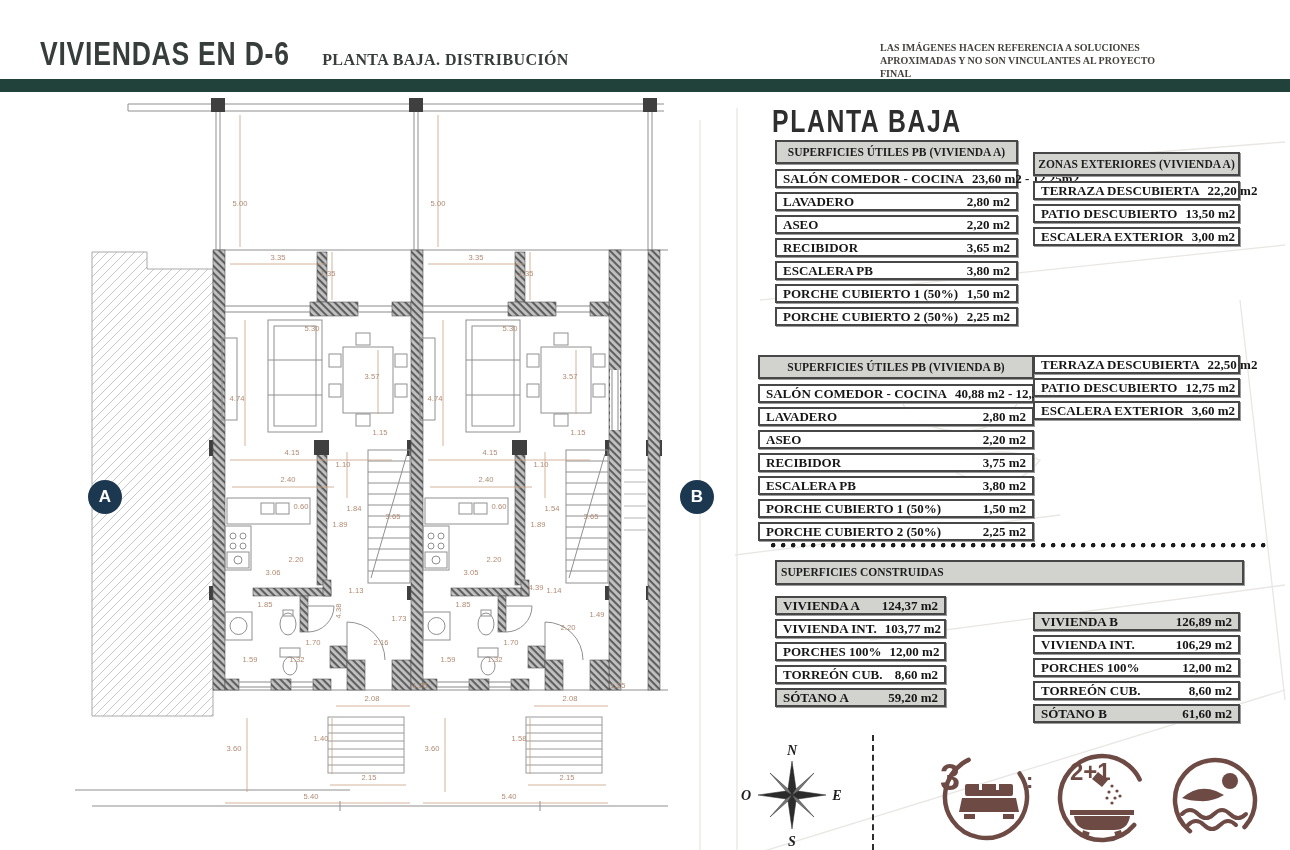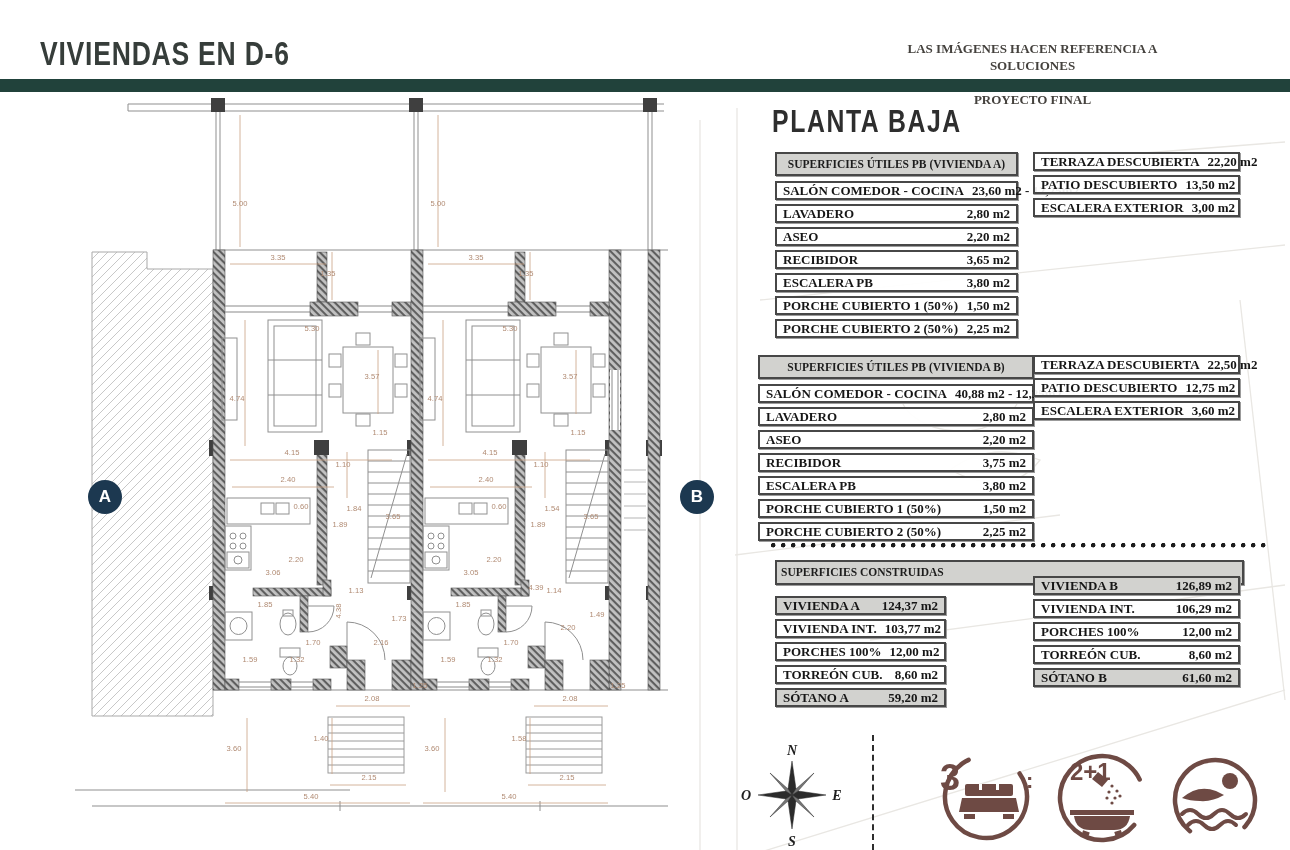--- a/index.html
+++ b/index.html
@@ -6,35 +6,35 @@
   body{width:1290px;height:850px;position:relative;background:#ffffff;
        font-family:"Liberation Serif",serif;overflow:hidden;
        --accent:#21423b;--brown:#6e4a44;--marker:#1c3850;--dim:#b08a72;}
   .abs{position:absolute;}
 
   
   #title-row{left:40px;top:34px;display:flex;align-items:baseline;white-space:nowrap;}
   #main-title{font-family:"Liberation Sans",sans-serif;font-weight:bold;font-size:34px;
               color:#363d3a;transform:scaleX(.78);transform-origin:0 80%;letter-spacing:1px;}
   #sub-title{font-size:16px;font-weight:bold;color:#363d3a;margin-left:-38px;letter-spacing:.4px;}
-  #disclaimer{left:880px;top:41px;width:305px;text-align:center;font-size:13px;
+  #disclaimer{left:880px;top:41px;width:305px;text-align:left;font-size:10px;
               font-weight:bold;color:#45423e;line-height:1.3;}
   #green-bar{left:0;top:79px;width:1290px;height:13px;background:var(--accent);}
 
   
   #panel-heading{left:772px;top:104px;font-family:"Liberation Sans",sans-serif;
                  font-weight:bold;font-size:31px;color:#2e2e2e;transform:scaleX(.8);
                  transform-origin:0 0;letter-spacing:2px;white-space:nowrap;}
   .tblcol{display:block;}
-  #t-sup-a{left:775px;top:152px;width:243px;}
+  #t-sup-a{left:775px;top:140px;width:243px;}
   #t-zon-a{left:1033px;top:152px;width:207px;}
   #t-sup-b{left:758px;top:355px;width:276px;}
   #t-zon-b{left:1033px;top:355px;width:207px;}
   #t-con-a{left:775px;top:596px;width:171px;}
-  #t-con-b{left:1033px;top:576px;width:207px;}
+  #t-con-b{left:1033px;top:612px;width:207px;}
   .thead{height:20px;line-height:20px;background:#d2d2cf;border:2px solid #474747;
          text-align:center;font-weight:bold;font-size:11.5px;color:#1d1d1d;
          margin-bottom:5px;white-space:nowrap;box-shadow:1px 1px 0 #9b9b9b;}
   .trow{height:15px;line-height:15px;border:2px solid #474747;background:rgba(255,255,255,.93);
         margin-bottom:4px;display:flex;justify-content:space-between;padding:0 6px;
         font-size:13px;font-weight:bold;color:#161616;white-space:nowrap;
         box-shadow:1px 1px 0 #9b9b9b;}
   .trow.shaded{background:#d2d2cf;}
   .trow .tv{margin-left:8px;}
   #con-header{left:775px;top:560px;width:461px;height:21px;line-height:21px;background:#d2d2cf;
@@ -321,20 +321,21 @@
       <text x="432" y="751" class="dim" text-anchor="middle">3.60</text>
       <text x="369" y="780" class="dim" text-anchor="middle">2.15</text>
       <text x="567" y="780" class="dim" text-anchor="middle">2.15</text>
       <text x="311" y="799" class="dim" text-anchor="middle">5.40</text>
       <text x="509" y="799" class="dim" text-anchor="middle">5.40</text>
     </g>
 </svg>
 
 <div class="abs" id="title-row">
   <span id="main-title">VIVIENDAS EN D-6</span>
+  <span id="sub-title">PLANTA BAJA. DISTRIBUCIÓN</span>
 </div>
 <div class="abs" id="disclaimer">
   <div>LAS IMÁGENES HACEN REFERENCIA A SOLUCIONES</div>
   <div>APROXIMADAS Y NO SON VINCULANTES AL PROYECTO FINAL</div>
 </div>
 <div class="abs" id="green-bar"></div>
 
 <div class="abs marker" id="marker-a">A</div>
 <div class="abs marker" id="marker-b">B</div>
 
@@ -364,20 +365,21 @@
     <div class="trow">
       <span class="tl">PORCHE CUBIERTO 1 (50%)</span>
       <span class="tv">1,50 m2</span>
     </div>
     <div class="trow">
       <span class="tl">PORCHE CUBIERTO 2 (50%)</span>
       <span class="tv">2,25 m2</span>
     </div>
   </div>
 <div class="abs tblcol" id="t-zon-a">
+    <div class="thead">ZONAS EXTERIORES (VIVIENDA A)</div>
     <div class="trow">
       <span class="tl">TERRAZA DESCUBIERTA</span>
       <span class="tv">22,20 m2</span>
     </div>
     <div class="trow">
       <span class="tl">PATIO DESCUBIERTO</span>
       <span class="tv">13,50 m2</span>
     </div>
     <div class="trow">
       <span class="tl">ESCALERA EXTERIOR</span>

